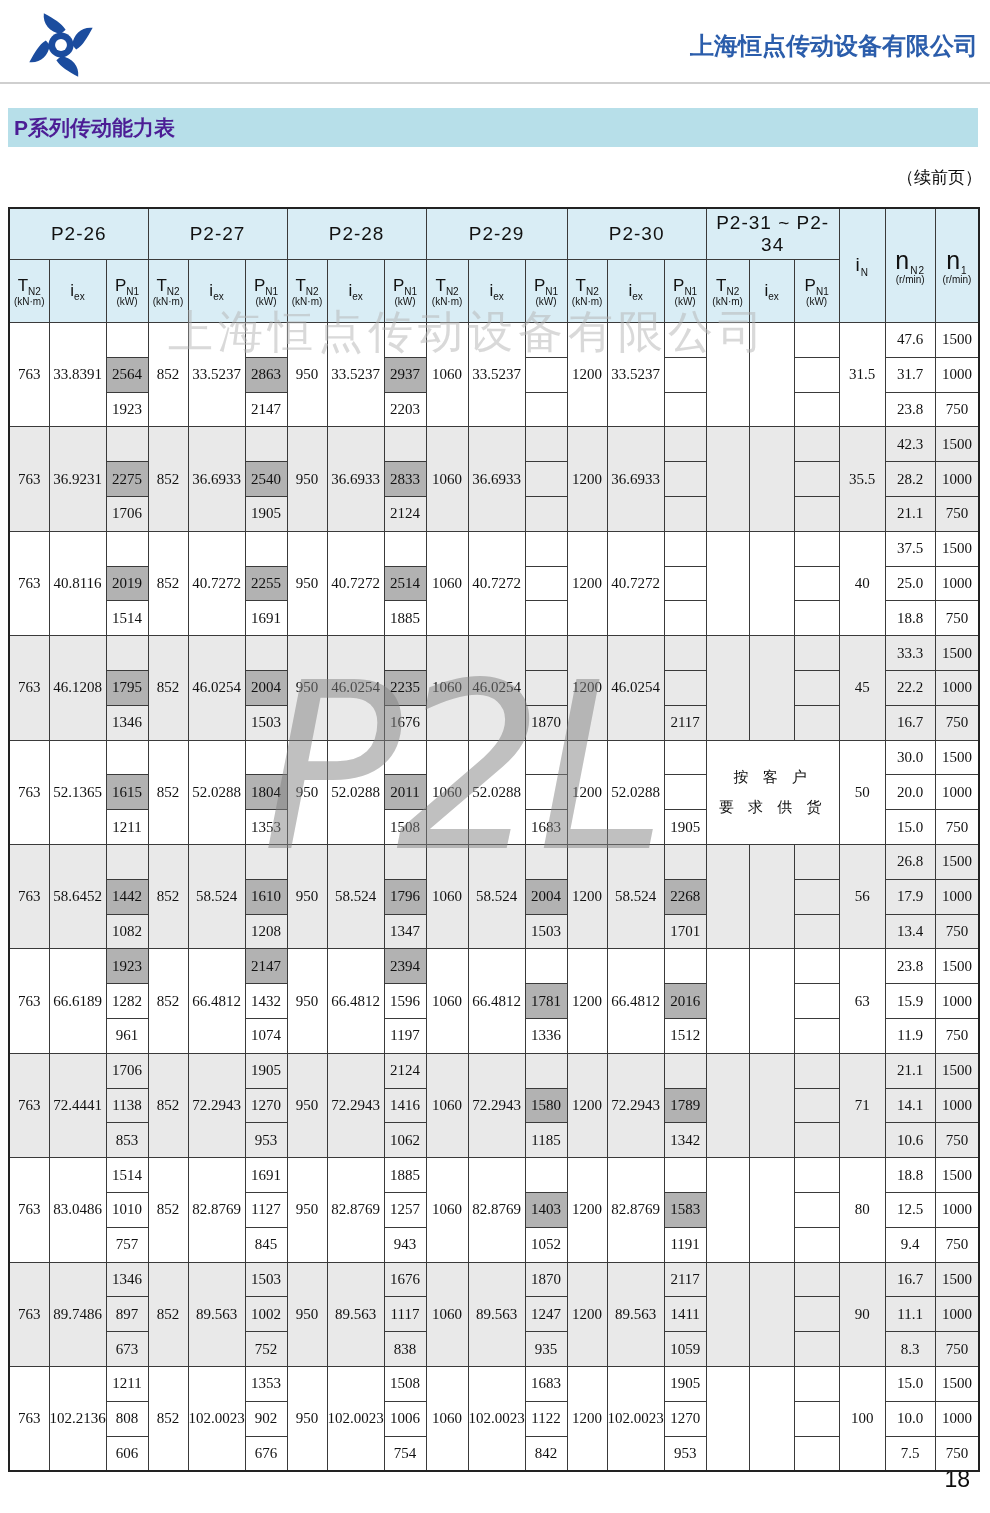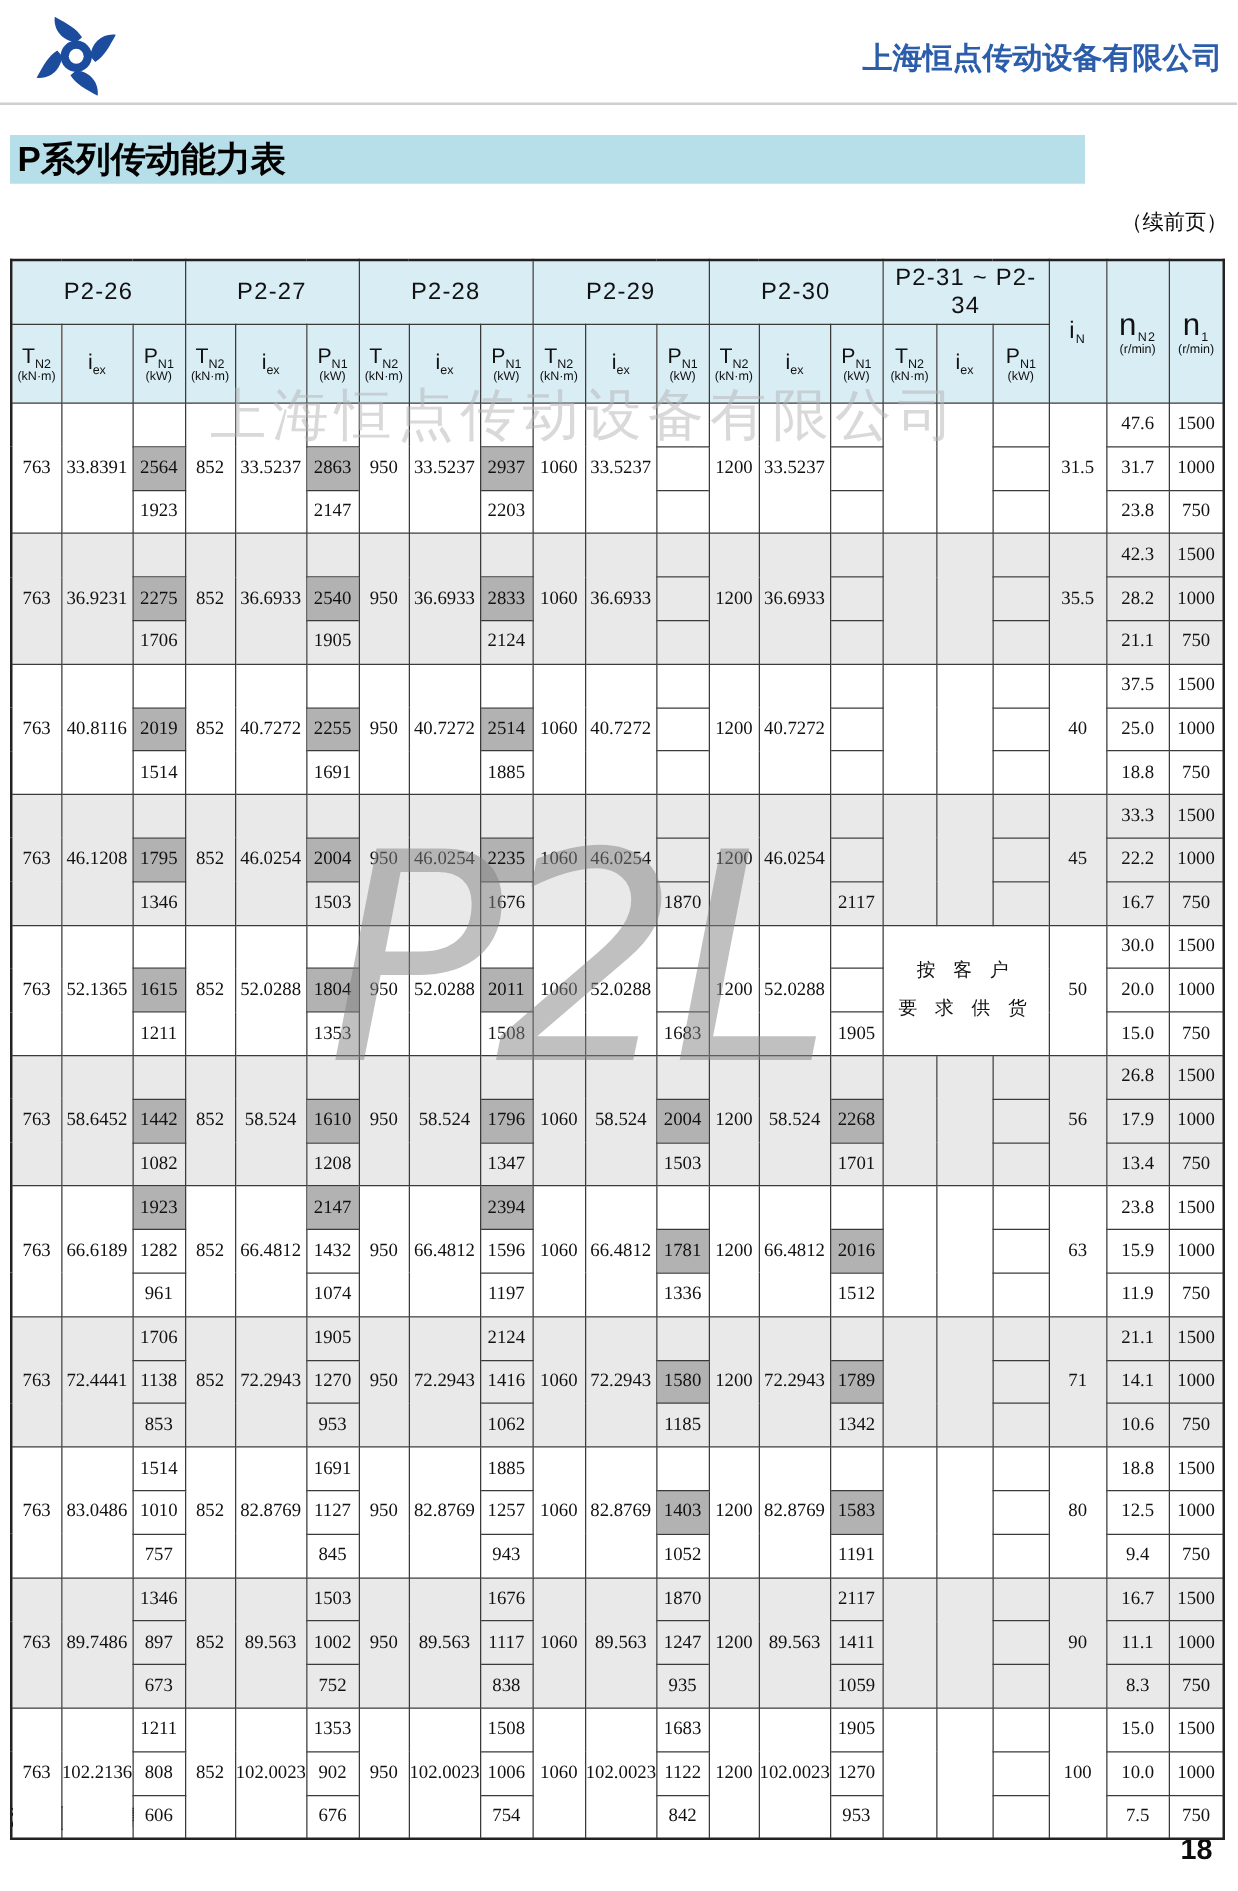--- a/index.html
+++ b/index.html
@@ -6,22 +6,22 @@
   .page{position:relative;width:990px;height:1513px;background:#ffffff;overflow:hidden;
         font-family:"Liberation Sans",sans-serif;color:#111;}
   
   .brandbar{position:absolute;top:8px;left:0;width:990px;height:72px;}
   .logo{position:absolute;left:28px;top:4px;width:66px;height:66px;}
   .logotext{position:absolute;left:102px;top:18px;font-size:31px;font-weight:bold;
             color:#1b4c9e;letter-spacing:1px;}
   .company{position:absolute;right:12px;top:22px;font-size:24px;font-weight:bold;color:#2b5dab;}
   .toprule{position:absolute;top:82px;left:0;width:990px;height:2px;background:#cfcfcf;}
   
-  .sectionbar{position:absolute;top:108px;left:8px;width:860px;height:39px;background:#b7dfe9;
-              line-height:39px;font-size:28px;font-weight:bold;color:#000000;padding-left:6px;
+  .sectionbar{position:absolute;top:108px;left:8px;width:970px;height:39px;background:#b7dfe9;
+              line-height:39px;font-size:21px;font-weight:bold;color:#4c1d95;padding-left:6px;
               box-sizing:border-box;}
   .subtitle{position:absolute;top:163px;left:8px;font-size:20px;font-weight:bold;color:#0c0c0c;
             letter-spacing:1px;}
   .subnote{position:absolute;top:166px;right:8px;font-size:17px;color:#0c0c0c;margin-left:16px;}
   
   .wm-company{position:absolute;top:302px;left:168px;font-size:45px;letter-spacing:5px;
               color:#b5b5b5;opacity:.5;z-index:4;pointer-events:none;white-space:nowrap;}
   .wm-model{position:absolute;top:652px;left:262px;font-size:232px;font-style:italic;
             color:#828282;opacity:.5;z-index:4;pointer-events:none;
             font-family:"DejaVu Sans",sans-serif;letter-spacing:-6px;line-height:1;}
@@ -44,21 +44,21 @@
   tr.alt td{background:#e9e9e9;}
   td.shaded{background:#b2b2b2 !important;}
   td.note-cell{font-family:"Liberation Sans",sans-serif;font-size:16px;letter-spacing:5px;}
   td.note-cell div{line-height:30px;}
   td.incol{font-size:15px;margin-top:40px;}
   
   .footnote{position:absolute;top:1444px;left:8px;font-size:16px;font-weight:bold;color:#0c0c0c;
             display:flex;align-items:center;gap:6px;}
   .swatch{display:inline-block;width:32px;height:17px;background:#b2b2b2;border:1px solid #555;}
   .pageno{position:absolute;top:1466px;right:20px;font-size:23px;color:#0c0c0c;
-          font-family:"Liberation Sans",sans-serif;font-weight:bold;}
+          font-family:"Liberation Sans",sans-serif;}
 </style>
 </head>
 <body>
 
 <div class="page">
 
   <div class="brandbar">
     <svg class="logo" viewBox="0 0 100 100">
       <g fill="#1b4c9e">
         <circle cx="50" cy="50" r="19"></circle>

